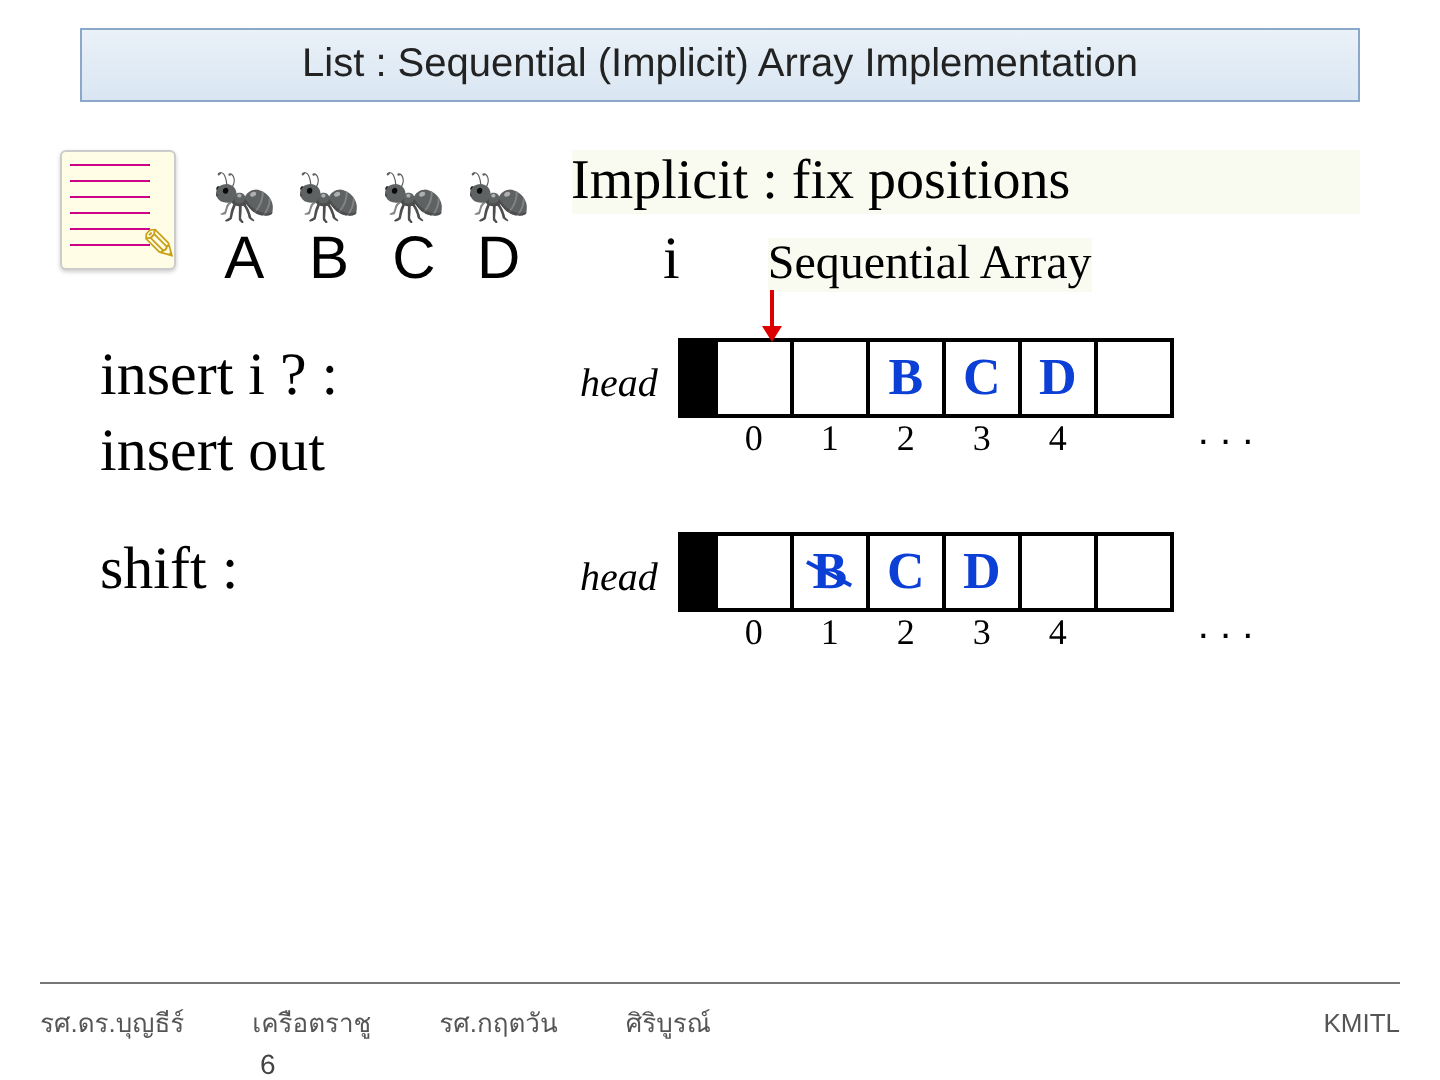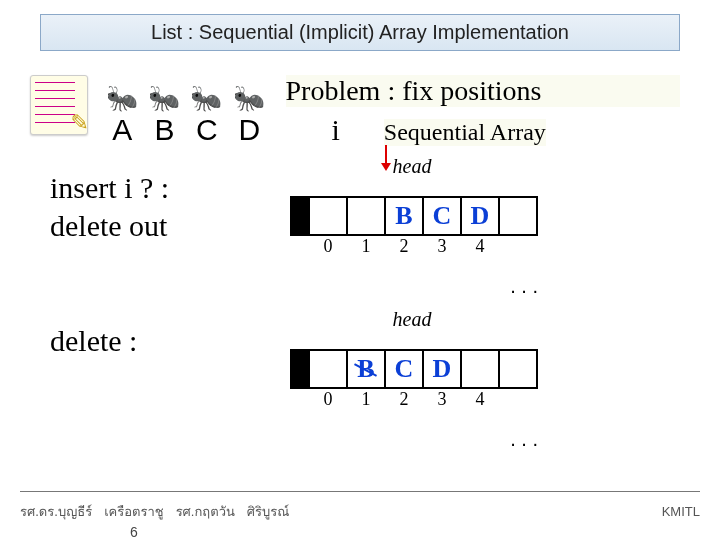--- a/index.html
+++ b/index.html
@@ -104,23 +104,22 @@
   }
   .op-text {
     font-size: 30px;
     font-family: "Comic Sans MS", "Angsana New", cursive;
     line-height: 1.25;
     width: 210px;
   }
   .array-wrap {
     display: flex;
     align-items: center;
-    gap: 18px;
+    gap: 6px;
     position: relative;
-    flex-direction: column;
   }
   .head-label {
     font-family: "Times New Roman", serif;
     font-style: italic;
     font-size: 20px;
     margin-right: 4px;
     margin-top: -14px;
   }
   .array-block {
     display: flex;
@@ -177,21 +176,21 @@
   .footer {
     position: absolute;
     left: 20px; right: 20px;
     bottom: 18px;
     display: flex;
     align-items: baseline;
     font-size: 13px;
     color: #555;
     font-family: "Tahoma", sans-serif;
   }
-  .footer .left { display: flex; gap: 12px; text-align: right; }
+  .footer .left { display: flex; gap: 34px; text-align: right; }
   .footer .right { margin-left: auto; display: flex; gap: 22px; justify-content: flex-end; }
   .pagenum {
     position: absolute;
     left: 130px;
     bottom: 0px;
     font-size: 14px;
     color: #444;
   }
   .strike {
     position: relative;
@@ -224,32 +223,32 @@
     <div class="ant-col">
         <span class="ant-glyph">🐜</span>
         <span class="ant-letter">C</span>
       </div>
     <div class="ant-col">
         <span class="ant-glyph">🐜</span>
         <span class="ant-letter">D</span>
       </div>
   </div>
   <div class="right-top">
-    <div class="problem">Problem : fix positions</div>
+    <div class="problem">Implicit : fix positions</div>
     <div class="i-label-row">
       <span class="i-label">i</span>
       <span class="seq-label">Sequential Array</span>
     </div>
   </div>
 </div>
 
 <div class="section">
   <div class="op-text">
     <span>insert i ? :</span><br>
-    <span> delete out</span>
+    <span> insert out</span>
   </div>
   <div class="array-wrap">
     <div class="arrow-down" style="left:88px">
       <svg width="16" height="26">
           <line x1="8" y1="0" x2="8" y2="20" stroke="#d00" stroke-width="2"></line>
           <polygon points="3,18 13,18 8,26" fill="#d00"></polygon>
         </svg>
     </div>
     <span class="head-label">head</span>
     <div class="array-block">
@@ -271,21 +270,21 @@
         <div class="idx">4</div>
         <div class="idx"></div>
       </div>
     </div>
     <span class="dots">. . .</span>
   </div>
 </div>
 
 <div class="section">
   <div class="op-text">
-    <span>delete :</span><br>
+    <span>shift :</span><br>
   </div>
   <div class="array-wrap">
     <span class="head-label">head</span>
     <div class="array-block">
       <div class="cells">
         <div class="cell head-cell"></div>
         <div class="cell blue"></div>
         <div class="cell blue">
             <span class="strike">B</span>
           </div>

